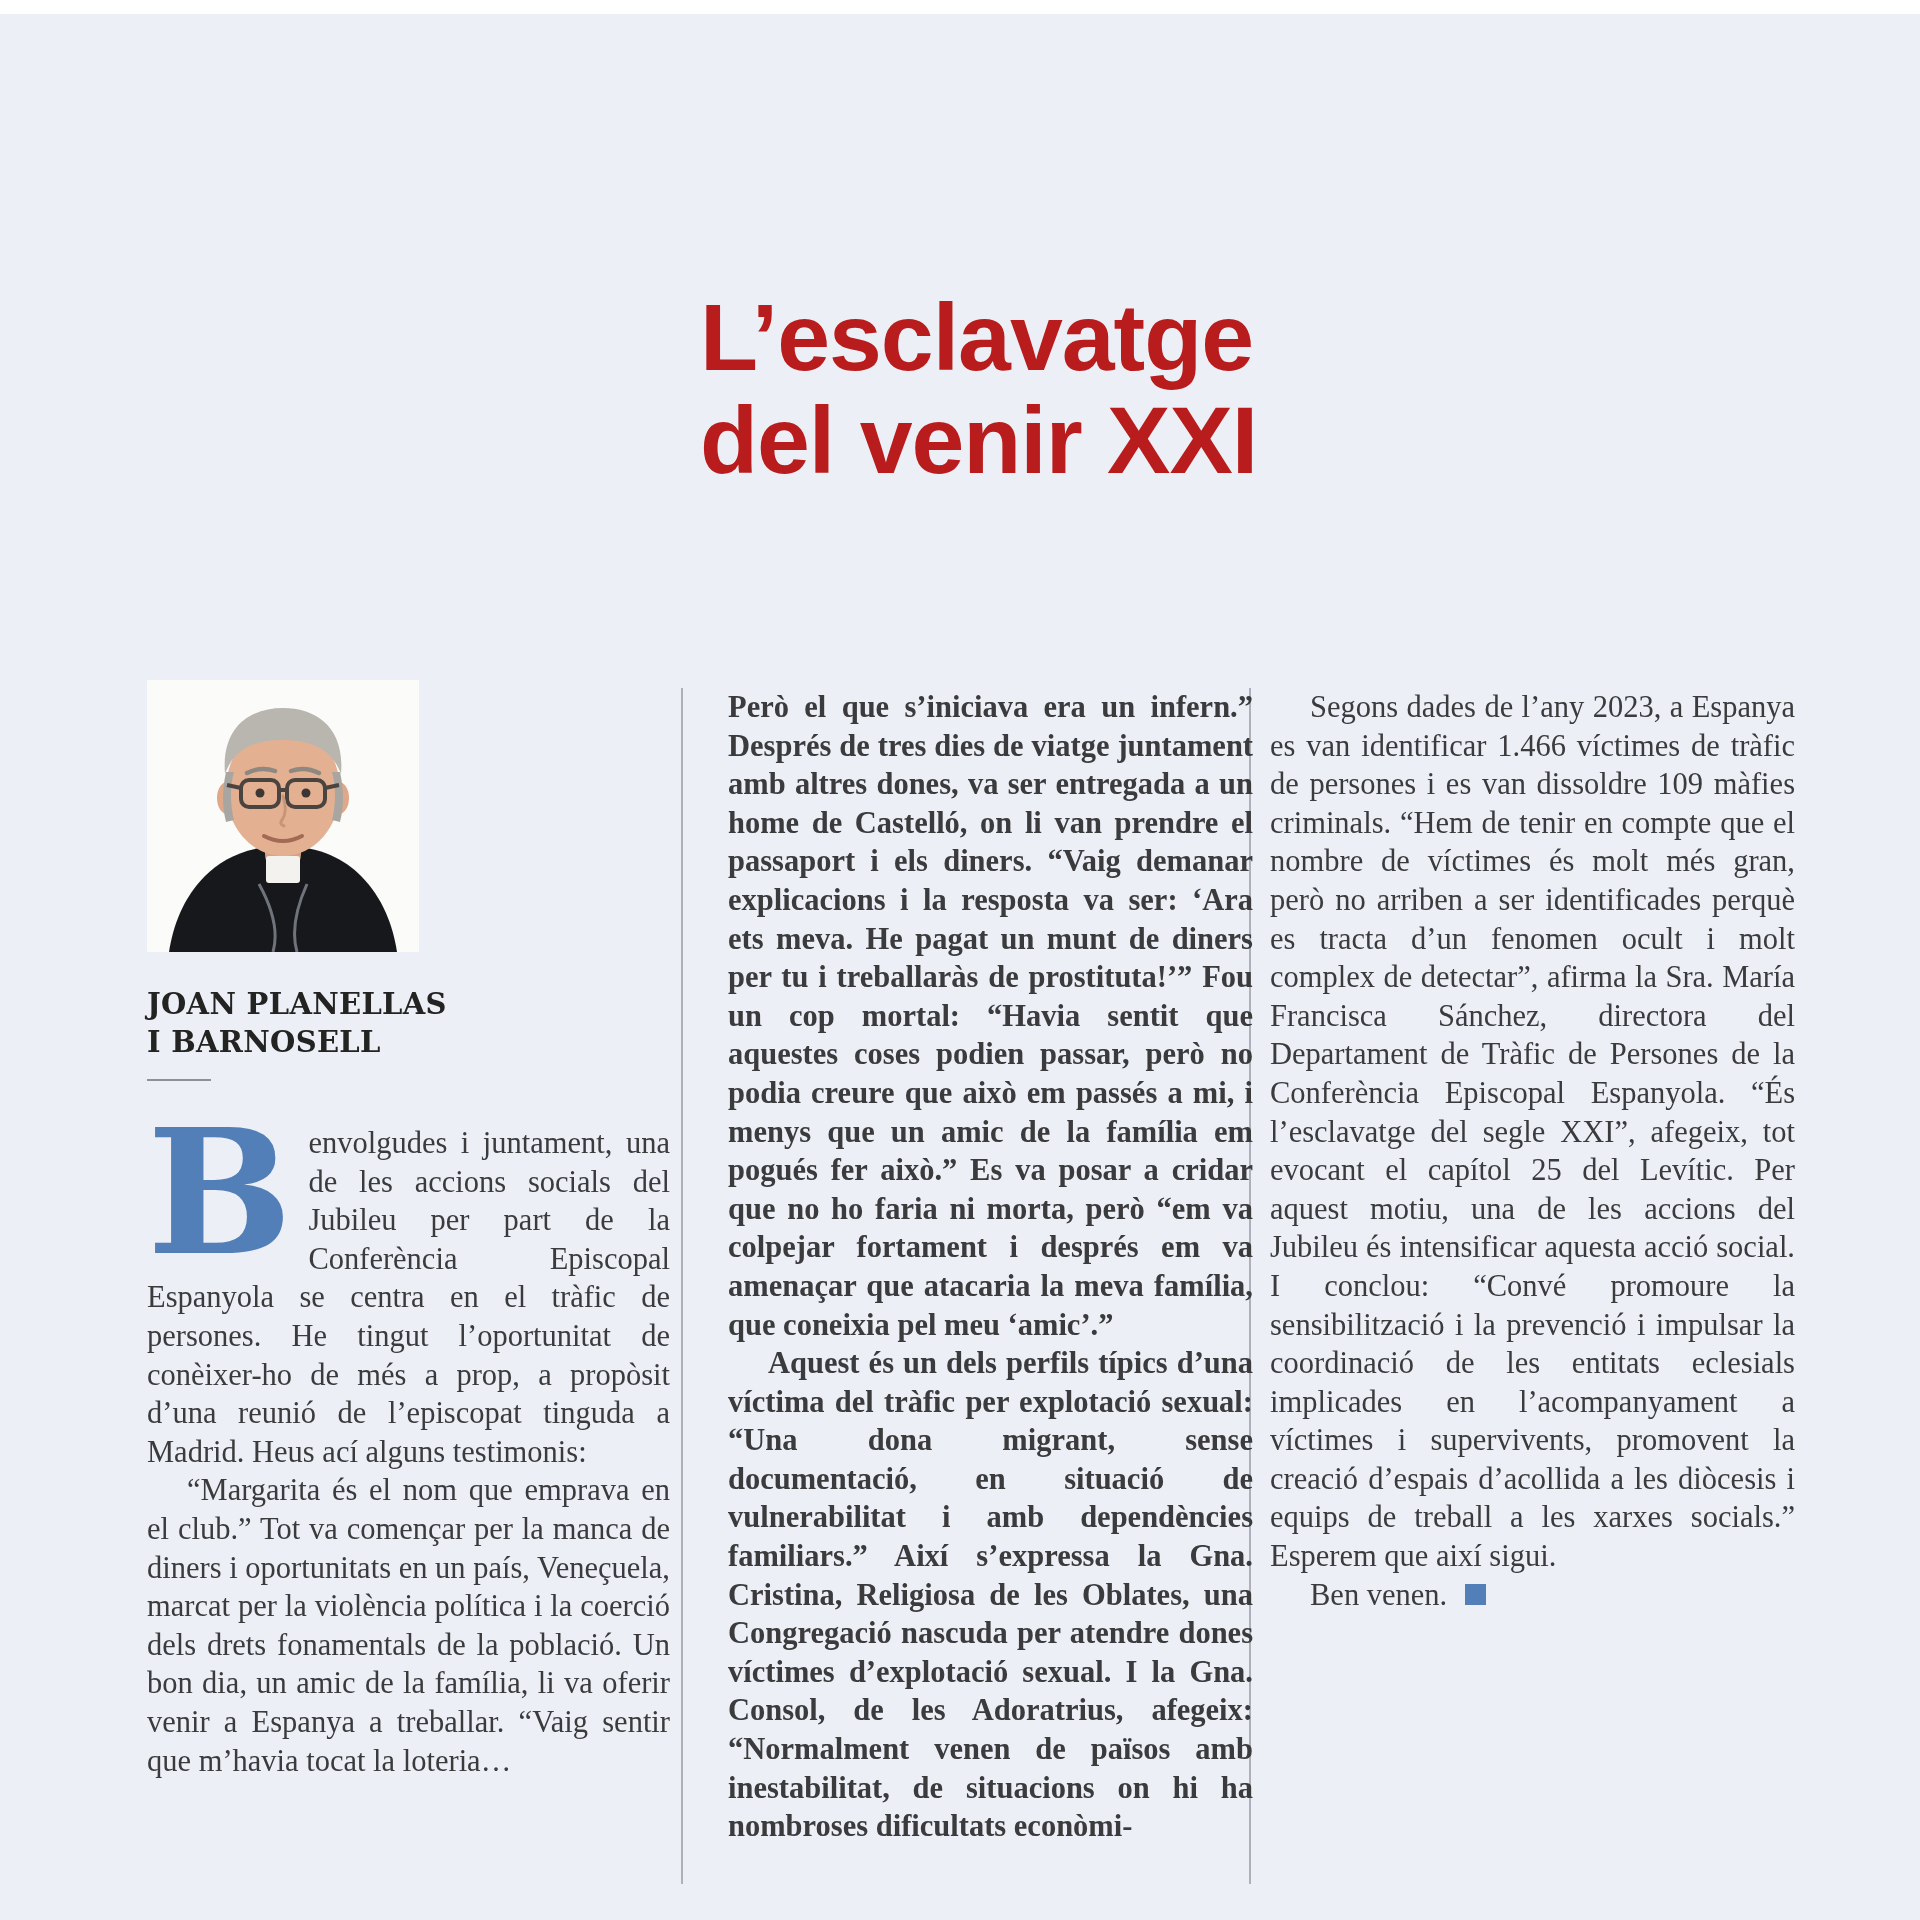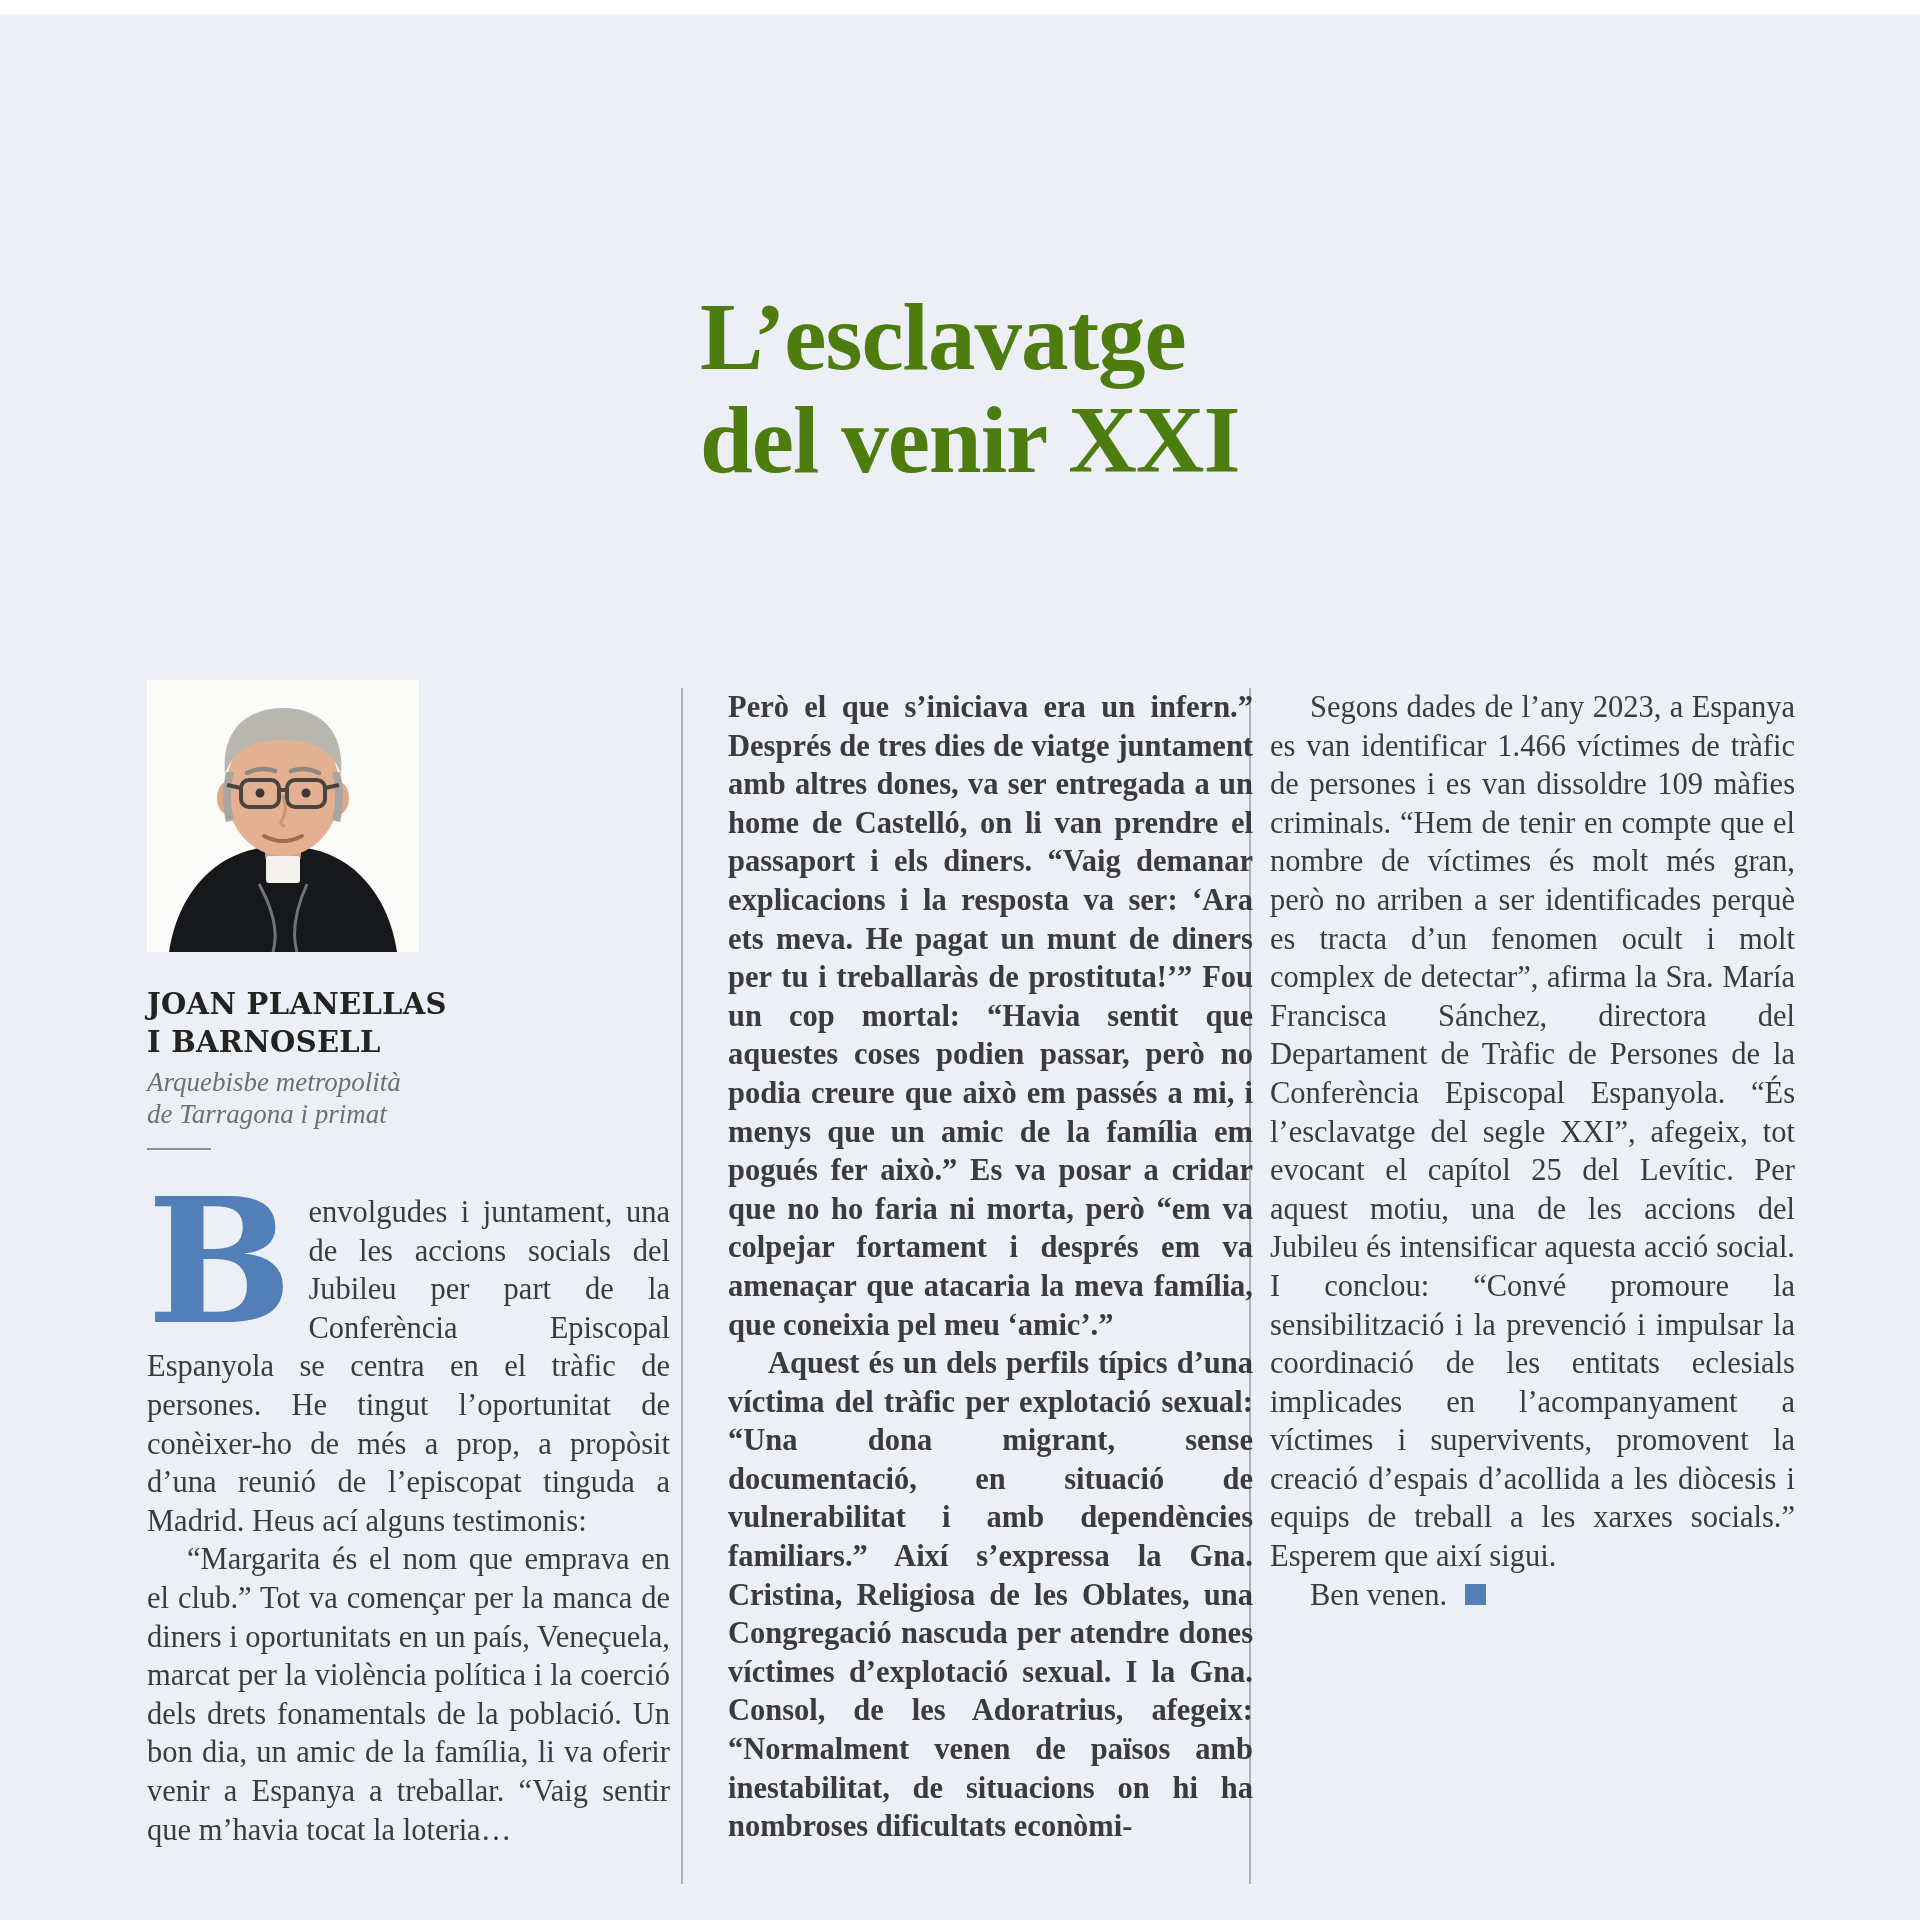--- a/index.html
+++ b/index.html
@@ -4,23 +4,23 @@
 <style>
   html,body{margin:0;padding:0;background:#ffffff;}
   .page{
     position:relative;width:1920px;height:1920px;overflow:hidden;
     background:#eceff6;
     font-family:"Liberation Serif",serif;
   }
   .top-strip{position:absolute;top:0;left:0;right:0;height:14px;background:#ffffff;}
   .page-title{
     position:absolute;left:700px;top:222px;
-    font-family:Liberation Serif, serif;font-weight:bold;
+    font-family:Liberation Sans, sans-serif;font-weight:bold;
     font-size:95px;line-height:1.09;letter-spacing:-1px;
-    color:#4d7c0f;
+    color:#b91c1c;
   }
   .left-rail{position:absolute;left:147px;top:680px;width:523px;}
   .photo-frame{width:272px;height:272px;display:block;}
   .author-name{
     margin-top:33px;
     font-family:"DejaVu Serif",serif;font-weight:bold;
     font-size:29px;line-height:38px;letter-spacing:0.3px;
     color:#232322;
   }
   .author-role{
@@ -93,24 +93,20 @@
       <path d="M144 91 q14 -5 28 2" stroke="#8e8880" stroke-width="4.5" fill="none" stroke-linecap="round"></path>
       <path d="M136 116 q5 16 -1 24 q-3 4 2 6" stroke="#c89578" stroke-width="3" fill="none" stroke-linecap="round"></path>
       <path d="M117 156 q19 10 38 0" stroke="#a26a55" stroke-width="4" fill="none" stroke-linecap="round"></path>
     </svg>
 
     <div class="author-name">
       <span>JOAN PLANELLAS</span><br>
       <span>I BARNOSELL</span>
     </div>
 
-    <div class="author-role">
-      <span>Arquebisbe metropolità</span><br>
-      <span>de Tarragona i primat</span>
-    </div>
 
     <div class="author-divider"></div>
 
     <div class="bodytext col1-body">
       <p><span class="dropcap">B</span><span>envolgudes i juntament, una de les accions socials del Jubileu per part de la Conferència Episcopal Espanyola se centra en el tràfic de persones. He tingut l’oportunitat de conèixer-ho de més a prop, a propòsit d’una reunió de l’episcopat tinguda a Madrid. Heus ací alguns testimonis:</span></p>
       <p class="indent"><span>“Margarita és el nom que emprava en el club.” Tot va començar per la manca de diners i oportunitats en un país, Veneçuela, marcat per la violència política i la coerció dels drets fonamentals de la població. Un bon dia, un amic de la família, li va oferir venir a Espanya a treballar. “Vaig sentir que m’havia tocat la loteria…</span></p>
     </div>
   </div>
 
   <div class="divider-v d1"></div>

